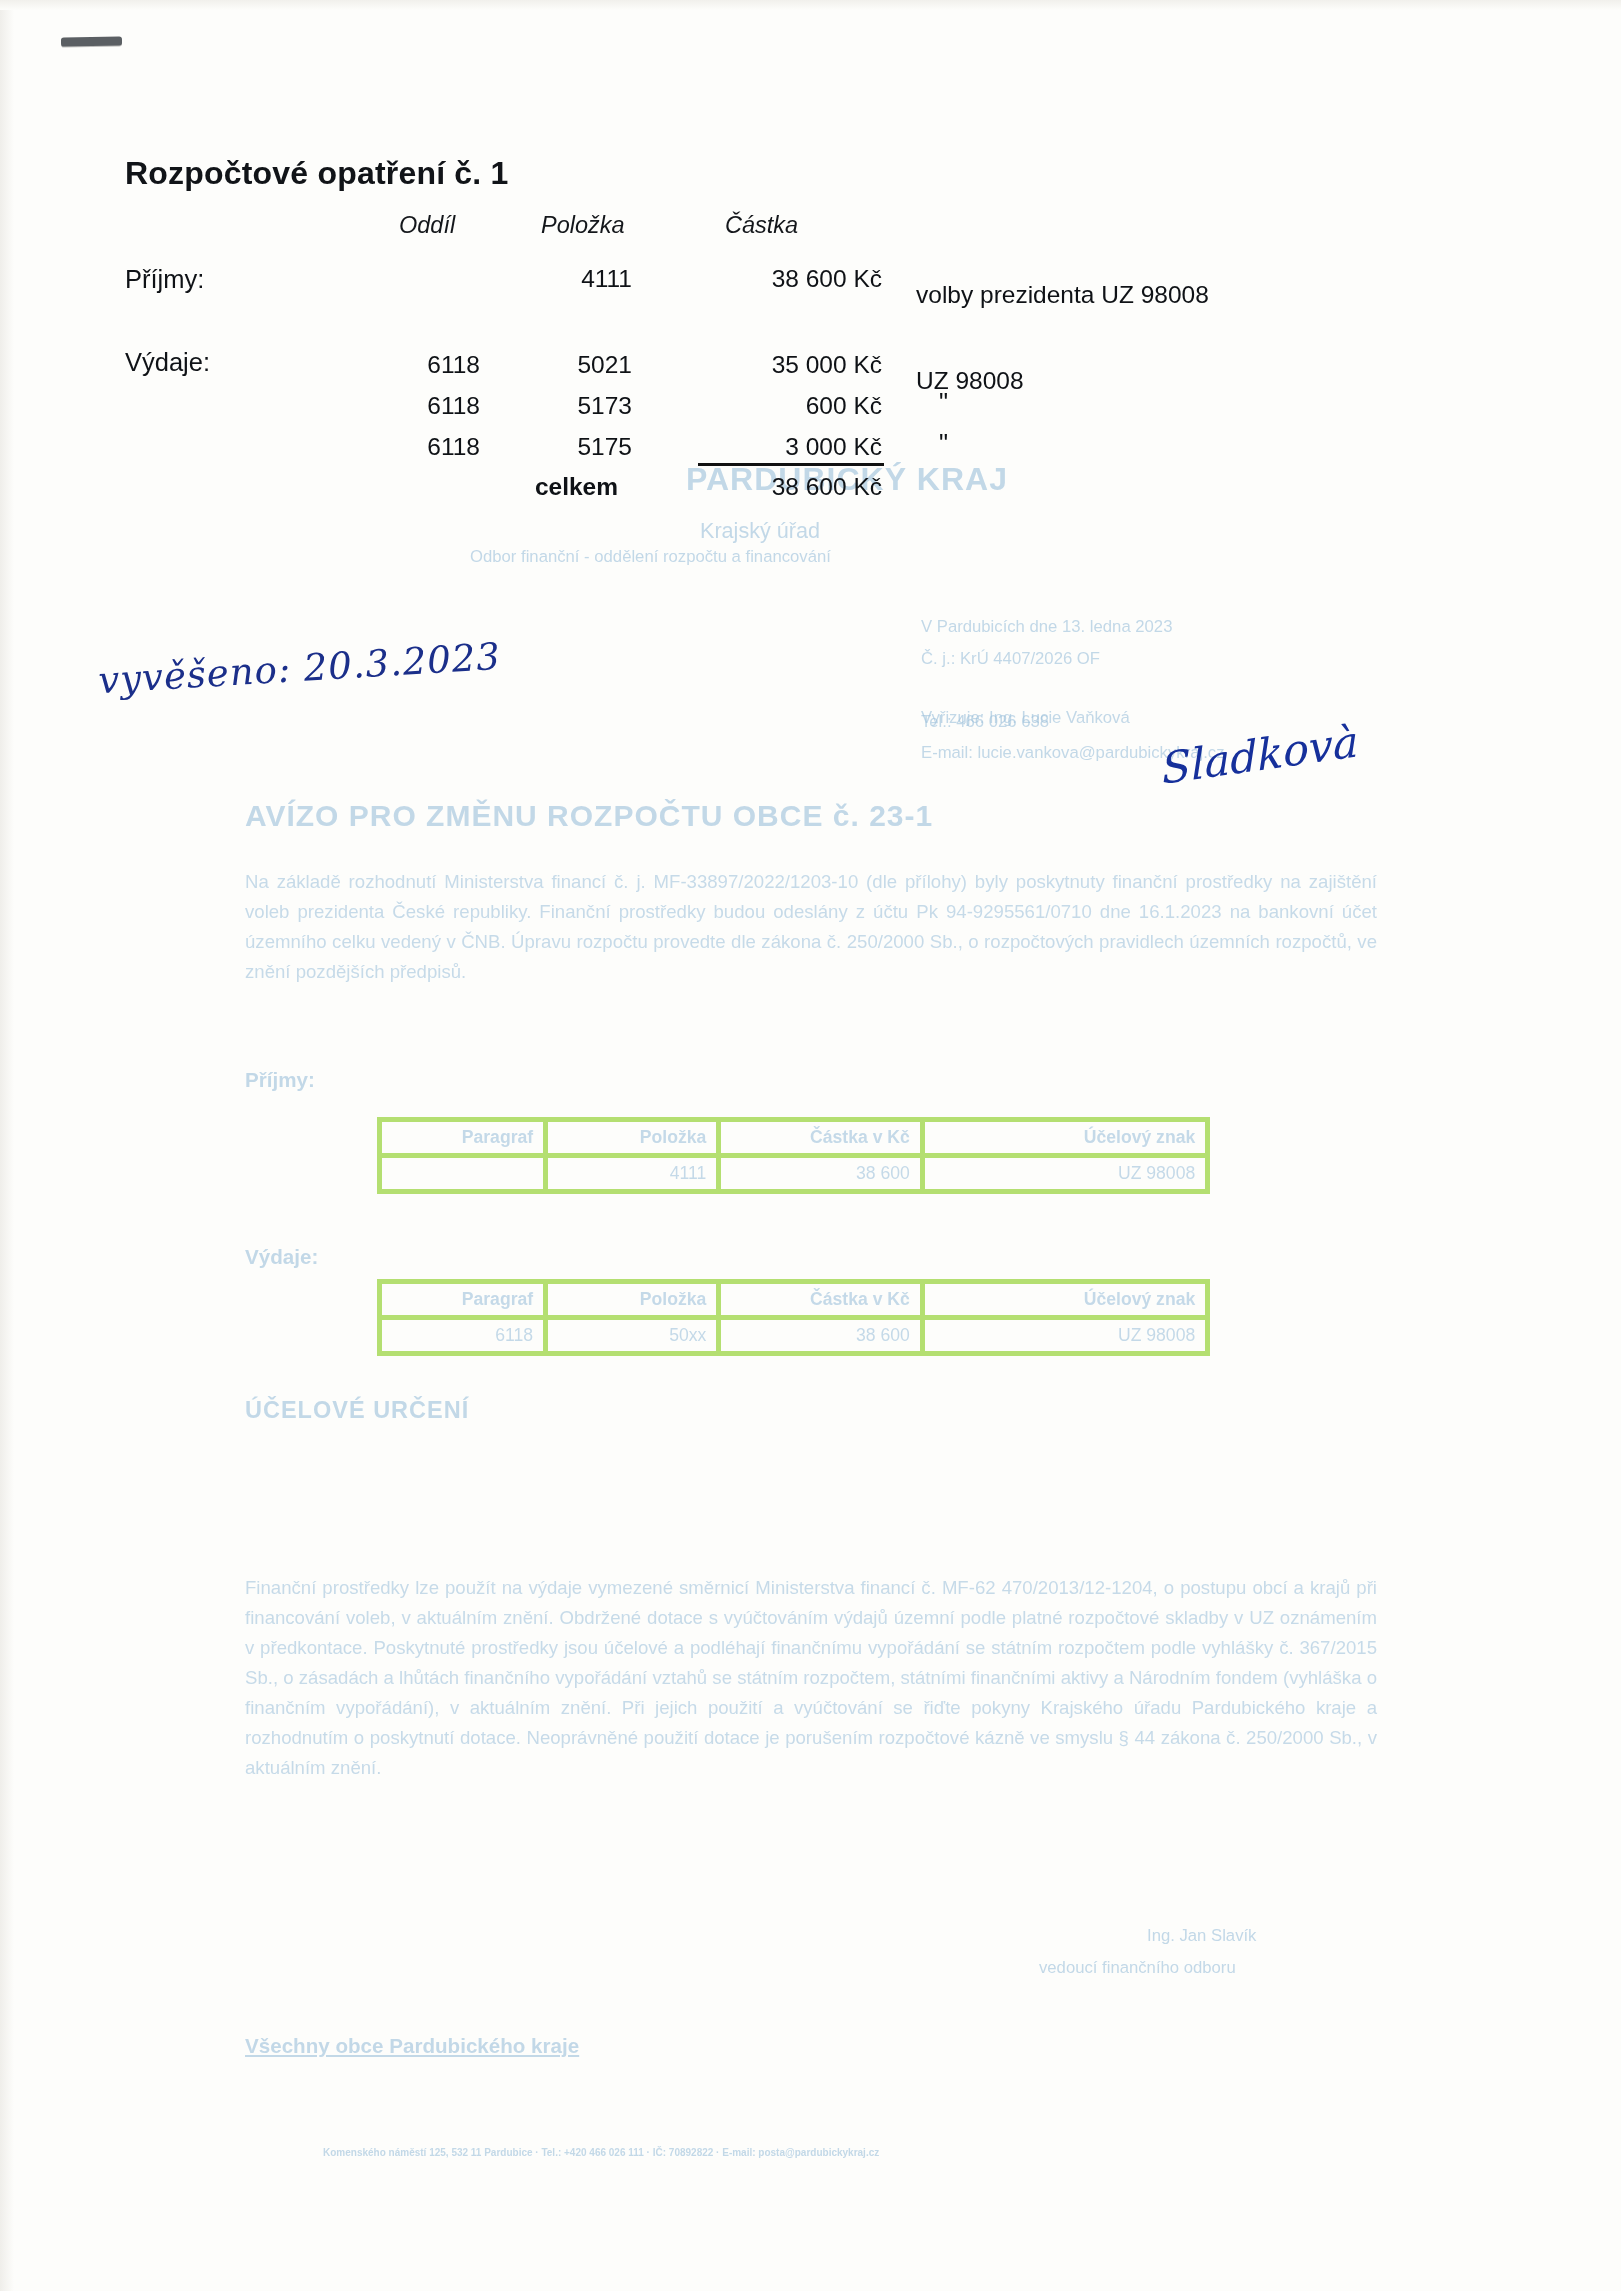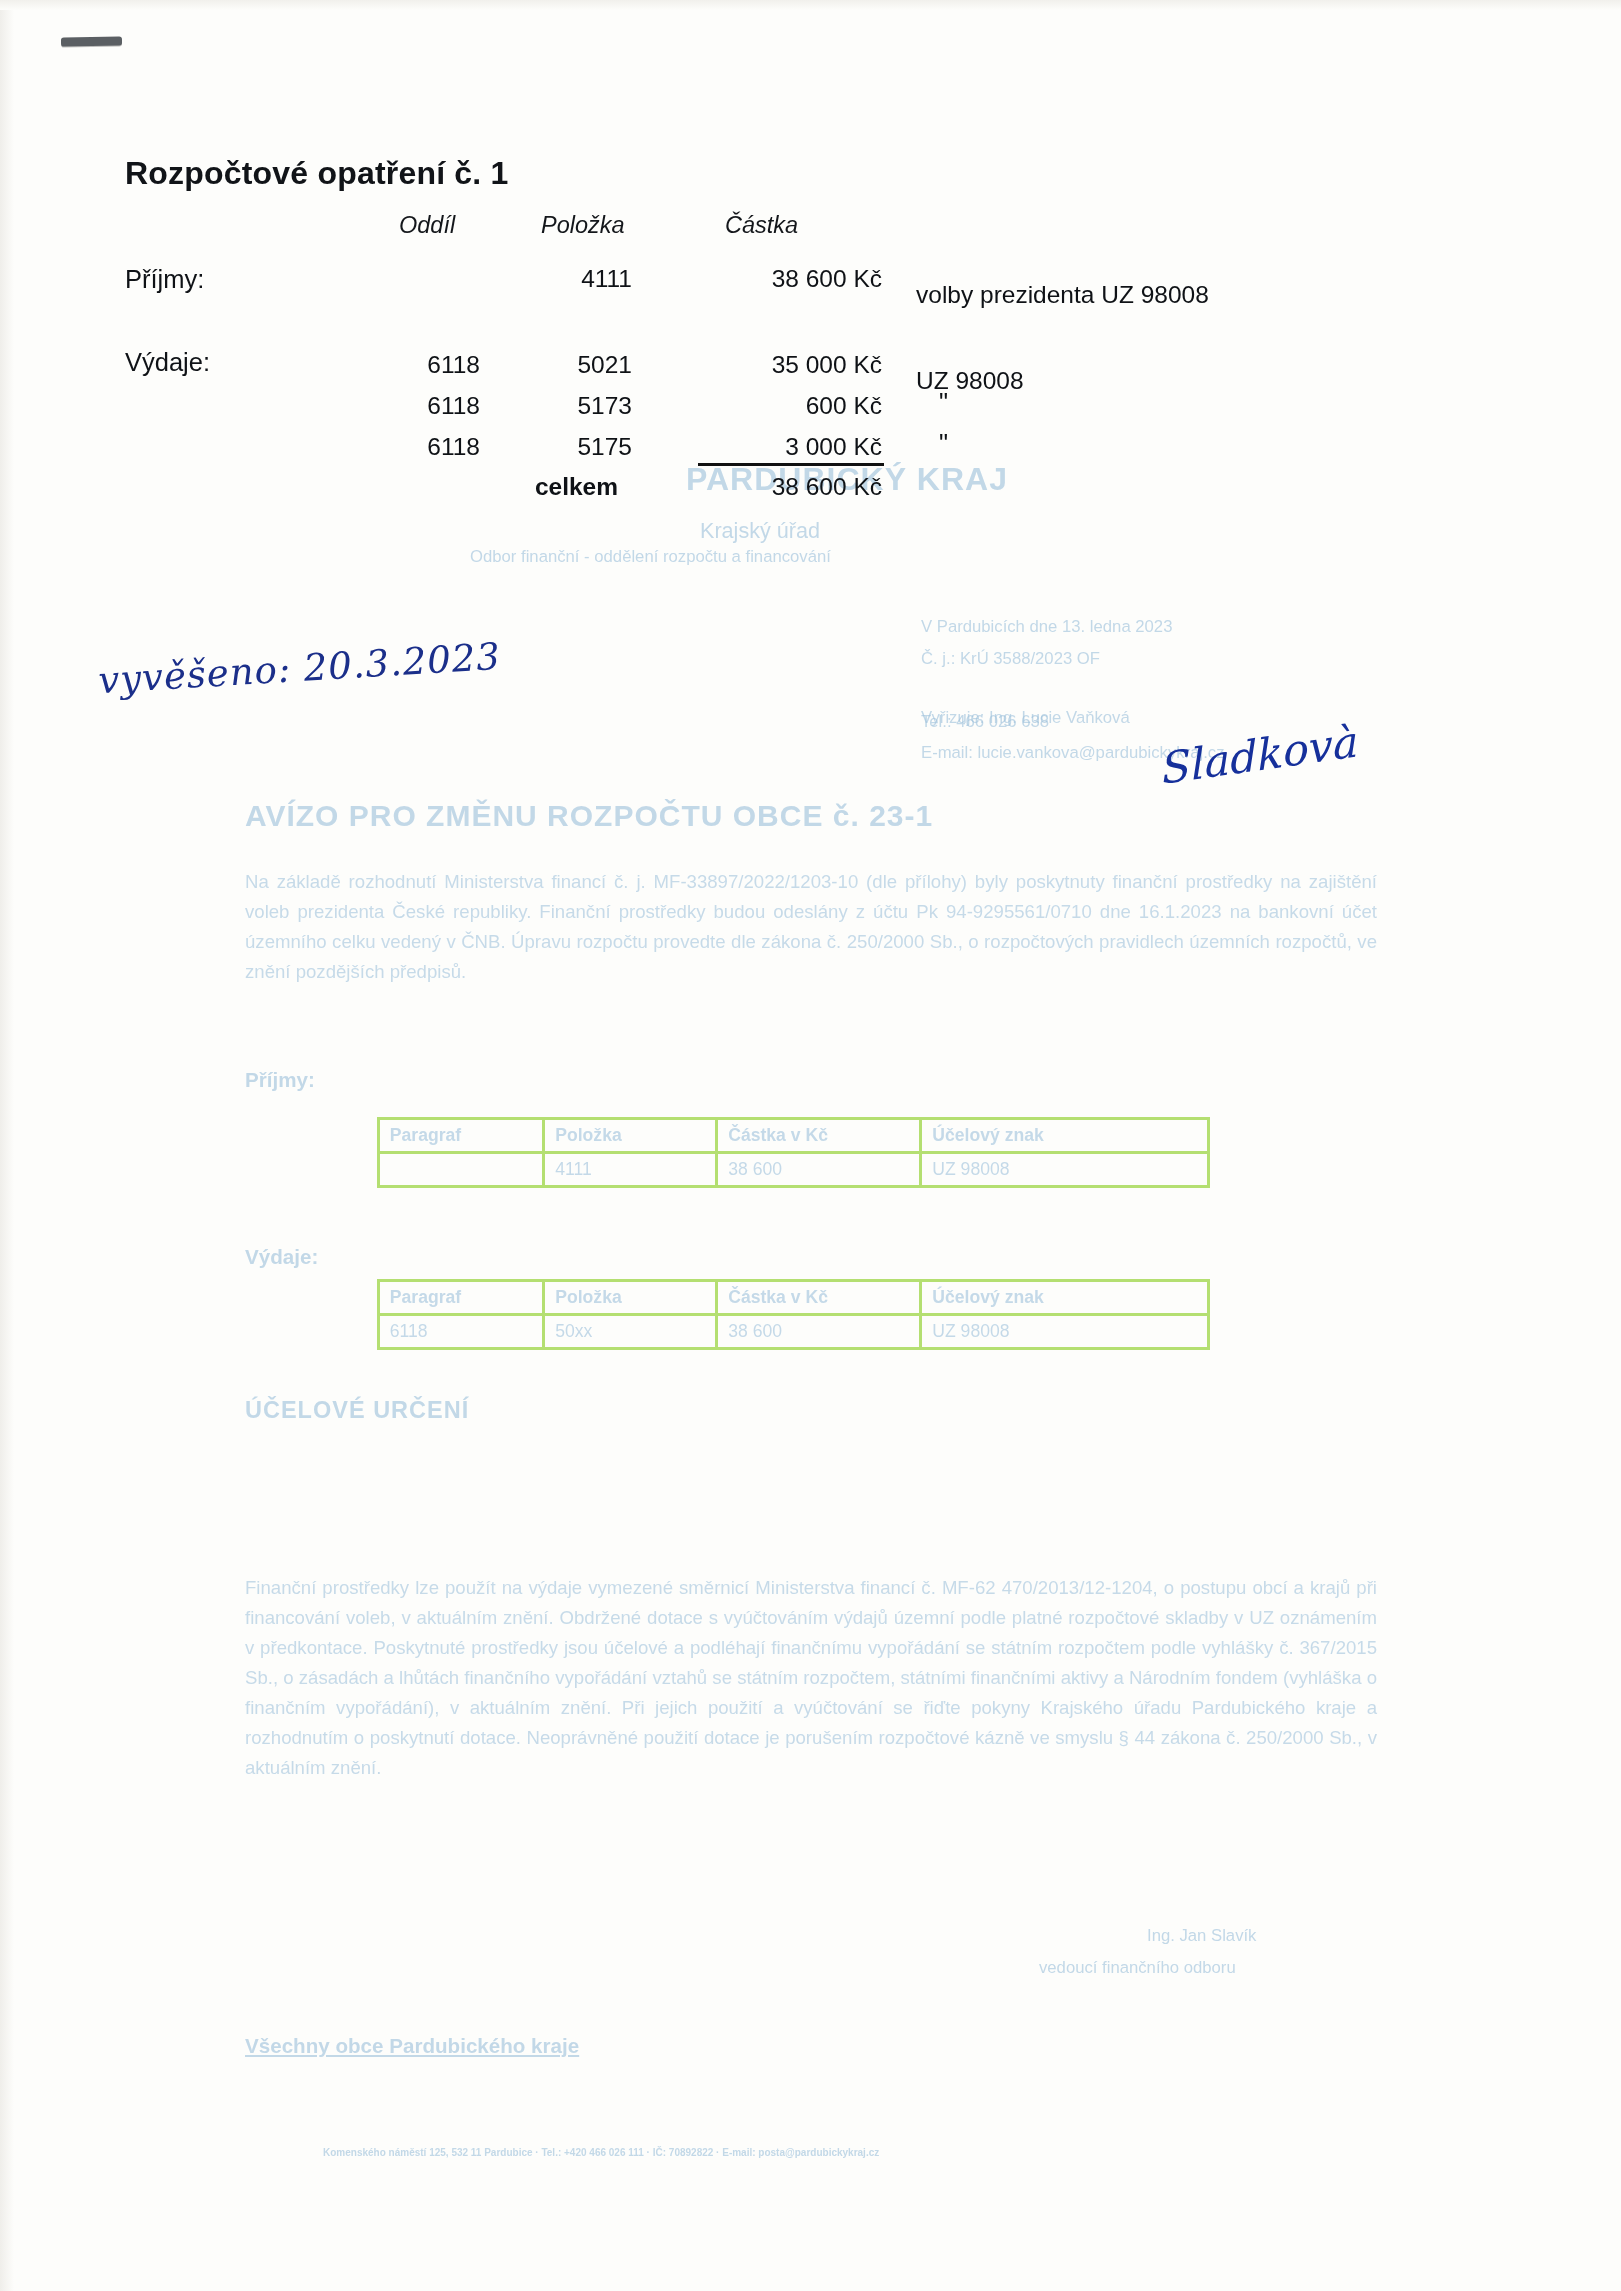--- a/index.html
+++ b/index.html
@@ -163,42 +163,42 @@
   .ghost-underline { text-decoration: underline; }
 
   table.ghost-table {
     position: absolute;
     border-collapse: collapse;
     color: #9fc2dc;
     opacity: .6;
     font-size: 17.6px;
   }
   table.ghost-table td, table.ghost-table th {
-    border: 3px solid #84cc16;
+    border: 5px solid #84cc16;
     padding: 4.9px 9.8px;
-    text-align: left;
+    text-align: right;
     font-weight: normal;
   }
   table.ghost-table th { font-weight: bold; }
 </style>
 </head>
 <body>
 
 <div class="page">
 
   <div class="scan-edge-left"></div>
   <div class="scan-edge-top"></div>
   <div class="staple"></div>
 
   <div class="ghost ghost-title" style="left:686px; top:461px;">PARDUBICKÝ KRAJ</div>
   <div class="ghost ghost-sub" style="left:700px; top:510px;margin-top:8px;">Krajský úřad</div>
   <div class="ghost ghost-small" style="left:470px; top:547px;">Odbor finanční - oddělení rozpočtu a financování</div>
 
   <div class="ghost ghost-small" style="left:921px; top:617px;">V Pardubicích dne 13. ledna 2023</div>
-  <div class="ghost ghost-small" style="left:921px; top:649px;">Č. j.: KrÚ 3588/2023 OF</div>
+  <div class="ghost ghost-small" style="left:921px; top:649px;">Č. j.: KrÚ 4407/2026 OF</div>
   <div class="ghost ghost-small" style="left:921px; top:708px;">Vyřizuje: Ing. Lucie Vaňková</div>
   <div class="ghost ghost-small" style="left:921px; top:712px;">Tel.: 466 026 638</div>
   <div class="ghost ghost-small" style="left:921px; top:743px;">E-mail: lucie.vankova@pardubickykraj.cz</div>
 
   <div class="ghost ghost-title" style="left:245px; top:799px; font-size:30px;">AVÍZO PRO ZMĚNU ROZPOČTU OBCE č. 23-1</div>
 
   <div class="ghost-block" style="left:245px; top:867px; width:1132px;">Na základě rozhodnutí Ministerstva financí č. j. MF-33897/2022/1203-10 (dle přílohy) byly poskytnuty finanční prostředky na zajištění voleb prezidenta České republiky. Finanční prostředky budou odeslány z účtu Pk 94-9295561/0710 dne 16.1.2023 na bankovní účet územního celku vedený v ČNB. Úpravu rozpočtu provedte dle zákona č. 250/2000 Sb., o rozpočtových pravidlech územních rozpočtů, ve znění pozdějších předpisů.</div>
 
   <div class="ghost ghost-strong" style="left:245px; top:1068px; font-size:20.6px;">Příjmy:</div>
 

